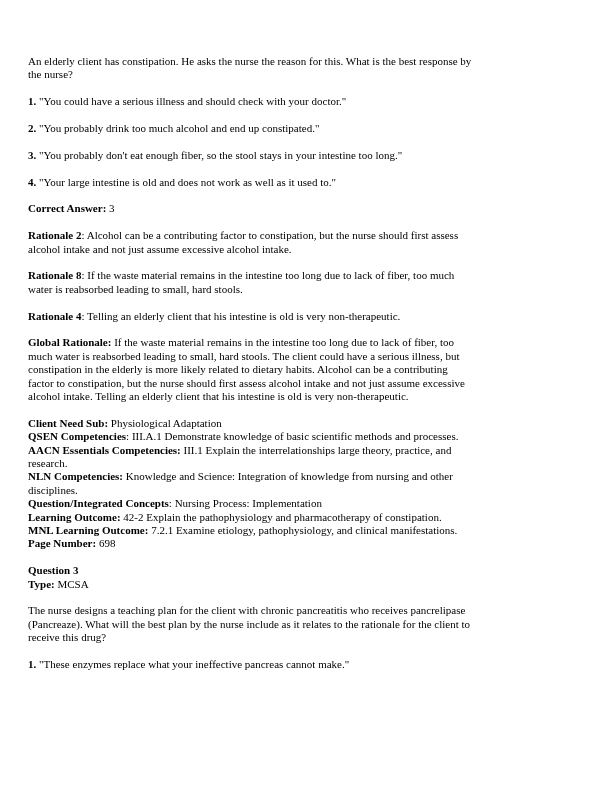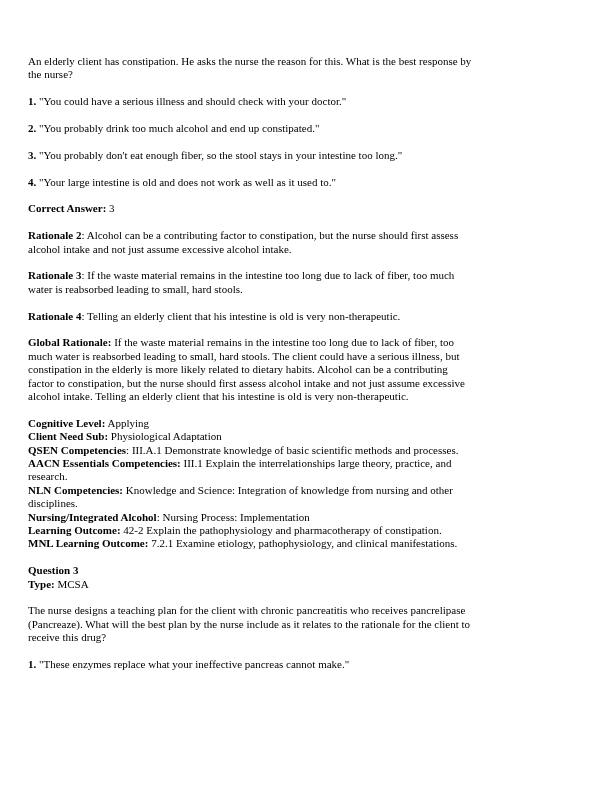--- a/index.html
+++ b/index.html
@@ -57,37 +57,37 @@
     <div class="block">
       <p class="line"><span class="bold">4.</span><span> "Your large intestine is old and does not work as well as it used to."</span></p>
     </div>
     <div class="block">
       <p class="line"><span class="bold">Correct Answer:</span><span> 3</span></p>
     </div>
     <div class="block">
       <p class="line"><span class="bold">Rationale 2</span><span>: Alcohol can be a contributing factor to constipation, but the nurse should first assess alcohol intake and not just assume excessive alcohol intake.</span></p>
     </div>
     <div class="block">
-      <p class="line"><span class="bold">Rationale 3</span><span>: If the waste material remains in the intestine too long due to lack of fiber, too much water is reabsorbed leading to small, hard stools.</span></p>
+      <p class="line"><span class="bold">Rationale 8</span><span>: If the waste material remains in the intestine too long due to lack of fiber, too much water is reabsorbed leading to small, hard stools.</span></p>
     </div>
     <div class="block">
       <p class="line"><span class="bold">Rationale 4</span><span>: Telling an elderly client that his intestine is old is very non-therapeutic.</span></p>
     </div>
     <div class="block">
       <p class="line"><span class="bold">Global Rationale:</span><span> If the waste material remains in the intestine too long due to lack of fiber, too much water is reabsorbed leading to small, hard stools. The client could have a serious illness, but constipation in the elderly is more likely related to dietary habits. Alcohol can be a contributing factor to constipation, but the nurse should first assess alcohol intake and not just assume excessive alcohol intake. Telling an elderly client that his intestine is old is very non-therapeutic.</span></p>
     </div>
     <div class="block">
-      <p class="line"><span class="bold">Cognitive Level:</span><span> Applying</span></p>
       <p class="line"><span class="bold">Client Need Sub:</span><span> Physiological Adaptation</span></p>
       <p class="line"><span class="bold">QSEN Competencies</span><span>: III.A.1 Demonstrate knowledge of basic scientific methods and processes.</span></p>
       <p class="line"><span class="bold">AACN Essentials Competencies:</span><span> III.1 Explain the interrelationships large theory, practice, and research.</span></p>
       <p class="line"><span class="bold">NLN Competencies:</span><span> Knowledge and Science: Integration of knowledge from nursing and other disciplines.</span></p>
-      <p class="line"><span class="bold">Nursing/Integrated Alcohol</span><span>: Nursing Process: Implementation</span></p>
+      <p class="line"><span class="bold">Question/Integrated Concepts</span><span>: Nursing Process: Implementation</span></p>
       <p class="line"><span class="bold">Learning Outcome:</span><span> 42-2 Explain the pathophysiology and pharmacotherapy of constipation.</span></p>
       <p class="line"><span class="bold">MNL Learning Outcome:</span><span> 7.2.1 Examine etiology, pathophysiology, and clinical manifestations.</span></p>
+      <p class="line"><span class="bold">Page Number:</span><span> 698</span></p>
     </div>
     <div class="block">
       <p class="line"><span class="bold">Question 3</span></p>
       <p class="line"><span class="bold">Type:</span><span> MCSA</span></p>
     </div>
     <div class="block">
       <p class="line"><span>The nurse designs a teaching plan for the client with chronic pancreatitis who receives pancrelipase (Pancreaze). What will the best plan by the nurse include as it relates to the rationale for the client to receive this drug?</span></p>
     </div>
     <div class="block">
       <p class="line"><span class="bold">1.</span><span> "These enzymes replace what your ineffective pancreas cannot make."</span></p>

